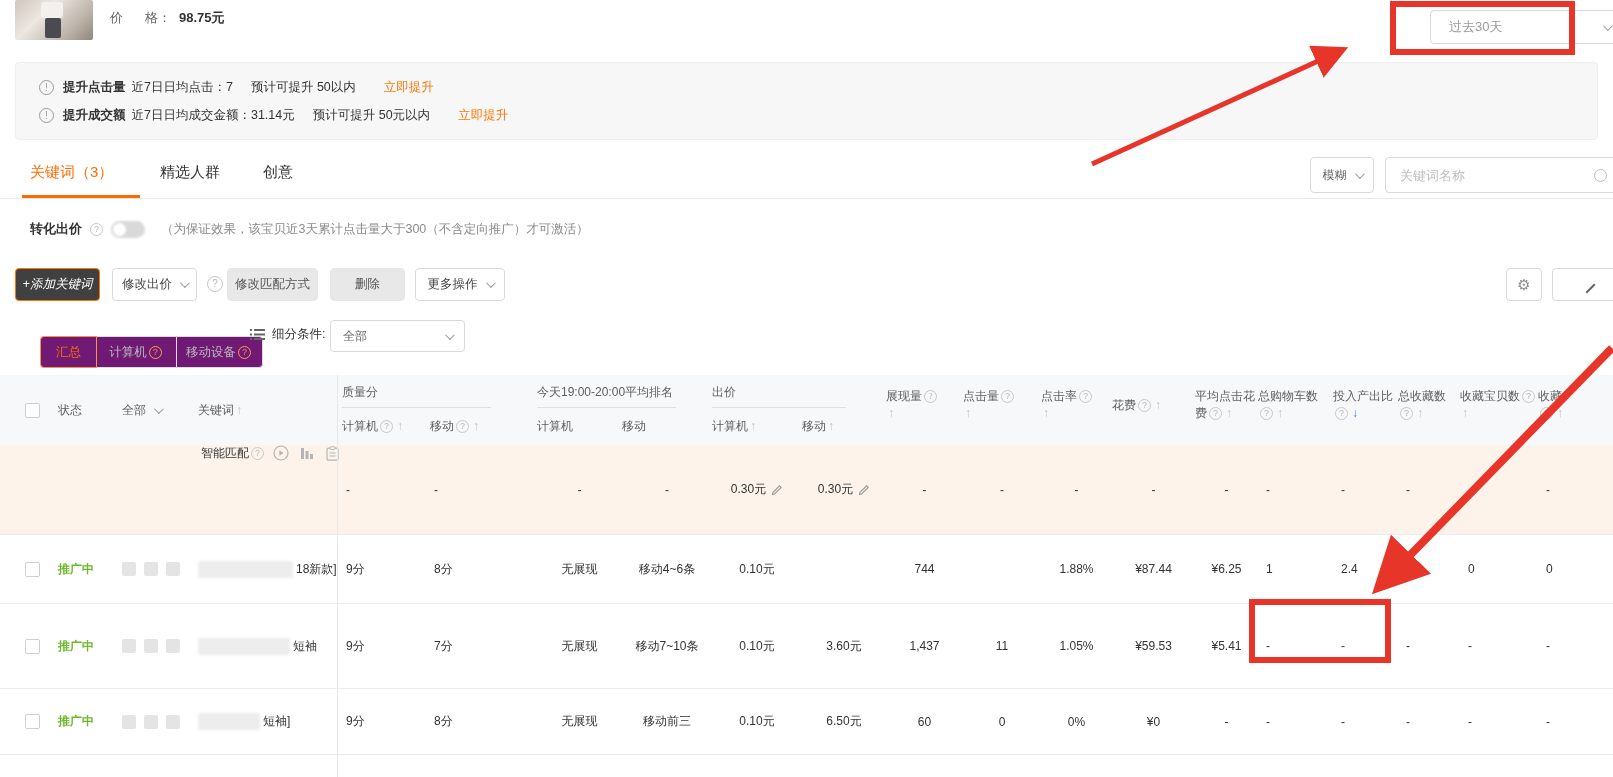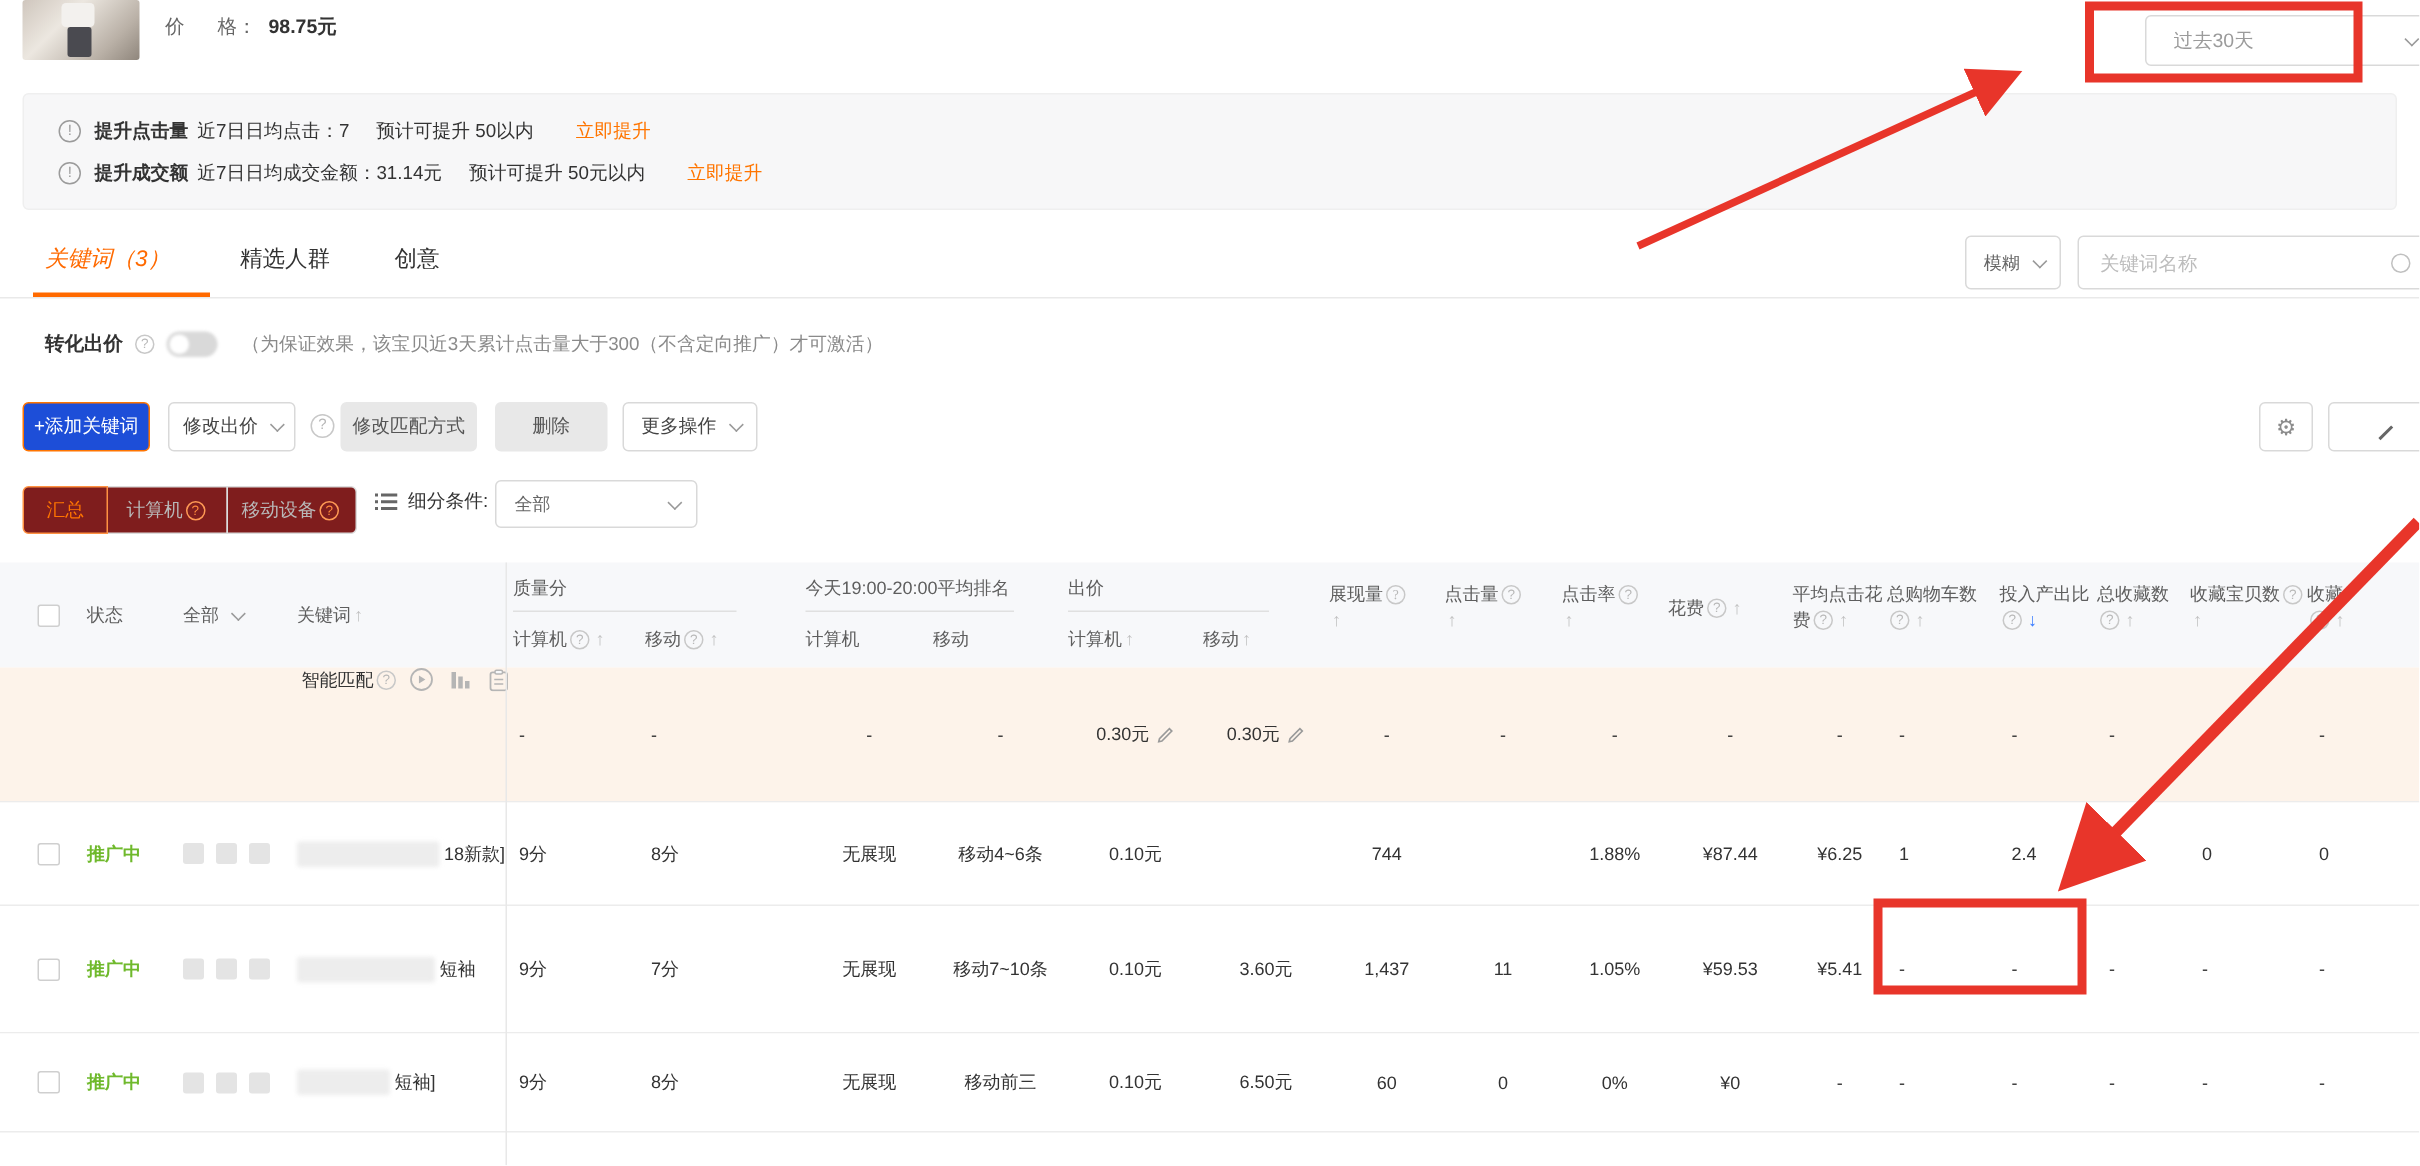--- a/index.html
+++ b/index.html
@@ -19,45 +19,45 @@
 
 .notice{left:15px;top:62px;width:1583px;height:78px;background:#f7f7f8;border:1px solid #efefef;border-radius:4px;padding:10px 0 0 23px;}
 .nline{display:flex;align-items:center;height:28px;font-size:12.5px;color:#333;}
 .info{width:15px;height:15px;border:1px solid #9b9b9b;border-radius:50%;color:#9b9b9b;font-size:10px;line-height:13px;text-align:center;margin-right:9px;flex:0 0 auto;}
 .nline .nt{font-weight:700;margin-right:6px;}
 .nline .nd{margin-right:18px;}
 .nline .np{margin-right:28px;}
 .nlink{color:#ff7500;cursor:pointer;}
 
 .tab{position:absolute;top:163px;font-size:15px;color:#333;cursor:pointer;}
-.tab.active{color:#ff6a00;font-style:italic;}
+.tab.active{color:#ff6a00;}
 .tabline{left:22px;top:195px;width:118px;height:3px;background:#ff6a00;}
 .tabdivider{left:0;top:198px;width:1613px;height:1px;background:#e9e9e9;}
 .matchsel{left:1310px;top:157px;width:64px;height:36px;justify-content:center;color:#666;}
 .searchbox{left:1385px;top:157px;width:240px;height:36px;padding-left:14px;}
 .searchbox input{border:none;outline:none;width:180px;font-size:13px;color:#333;font-family:inherit;background:transparent;}
 .searchbox input::placeholder{color:#bdbdbd;}
 .mag{position:absolute;left:208px;top:11px;width:13px;height:13px;border:1.5px solid #c0c0c0;border-radius:50%;}
 
 .convrow{left:30px;top:218px;display:flex;align-items:center;height:22px;}
 .convrow .cl{font-weight:700;font-size:13px;color:#333;margin-right:6px;}
 .toggle{width:34px;height:17px;background:#d9d9d9;border-radius:9px;position:relative;margin:0 6px;filter:blur(1.2px);}
 .toggle .knob{position:absolute;left:2px;top:2px;width:13px;height:13px;background:#fff;border-radius:50%;}
 .convnote{color:#8a8a8a;font-size:12.5px;margin-left:10px;}
 
 .btn{position:absolute;top:268px;height:33px;border-radius:4px;display:flex;align-items:center;justify-content:center;font-size:12.5px;cursor:pointer;}
-.btn-primary{background:#1d4ed8;color:#fff;border:1px solid #ff7500;}
+.btn-primary{background:#404040;color:#fff;border:1px solid #ff7500;font-style:italic;}
 .btn-plain{background:#fff;border:1px solid #d9d9d9;color:#444;}
 .btn-disabled{background:#e8e8e8;border:1px solid #e8e8e8;color:#555;}
 .q{display:inline-block;width:13px;height:13px;border:1px solid #c8c8c8;border-radius:50%;color:#b8b8b8;font-size:9px;line-height:11px;text-align:center;margin:0 2px;vertical-align:1px;}
 .q.big{width:16px;height:16px;font-size:10px;line-height:14px;}
 .q.org{border-color:#ff9a55;color:#ff8a3d;}
 .diag{display:inline-block;width:12px;height:12px;border-bottom:2px solid #666;transform:rotate(-45deg);}
 
-.seg{position:absolute;top:324px;height:32px;display:flex;align-items:center;justify-content:center;background:#7f1d1d;border:1px solid #dcdcdc;font-size:12.5px;color:#b8b8b8;cursor:pointer;}
+.seg{position:absolute;top:336px;height:32px;display:flex;align-items:center;justify-content:center;background:#701a75;border:1px solid #dcdcdc;font-size:12.5px;color:#b8b8b8;cursor:pointer;margin-left:25px;}
 .seg.on{border-color:#ff9142;color:#ff7500;z-index:2;}
 .subdiv{left:250px;top:326px;display:flex;align-items:center;gap:7px;color:#333;font-size:12.5px;}
 .allsel{left:330px;top:320px;width:135px;height:32px;padding-left:12px;color:#666;justify-content:space-between;}
 .allsel .caret{margin-right:12px;}
 
 #thead{left:0;top:375px;width:1613px;height:70px;background:#f7f8fa;}
 .hcell{position:absolute;top:0;height:100%;color:#5e5e5e;font-size:12px;line-height:17px;}
 .vc{display:flex;align-items:center;}
 .hcell.sub{padding-top:43px;}
 .hgroup{position:absolute;top:0;height:100%;}

